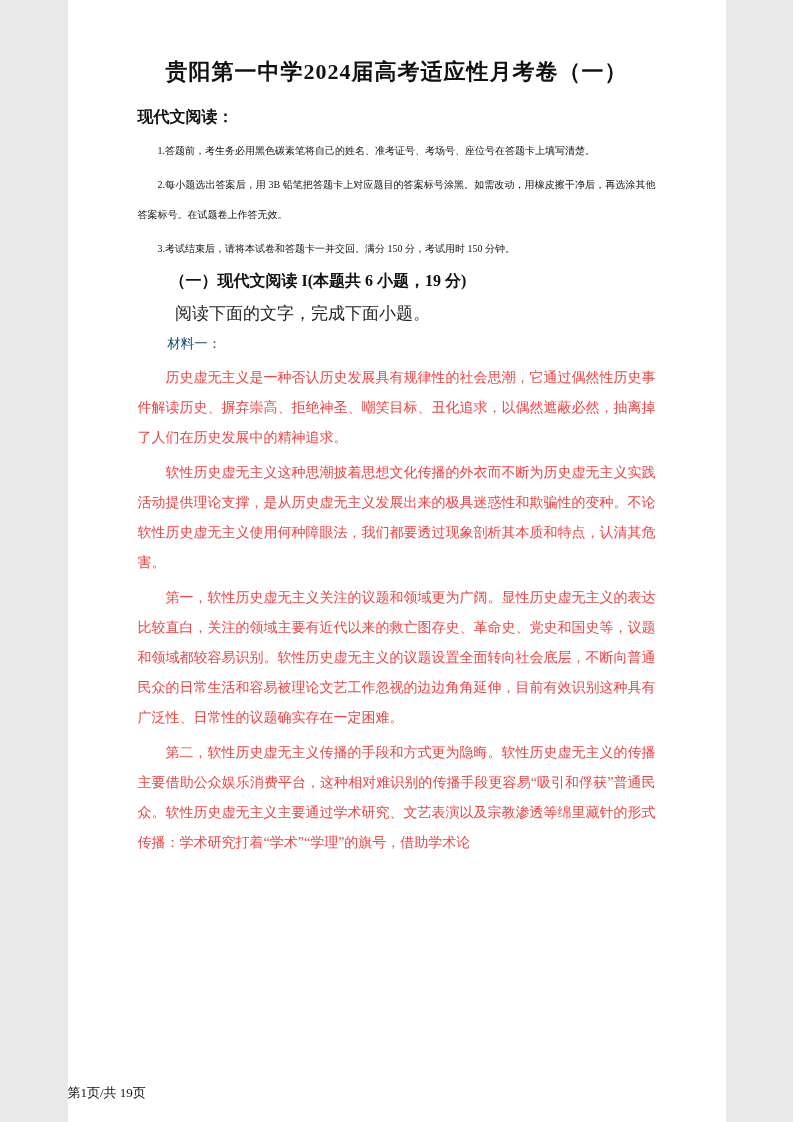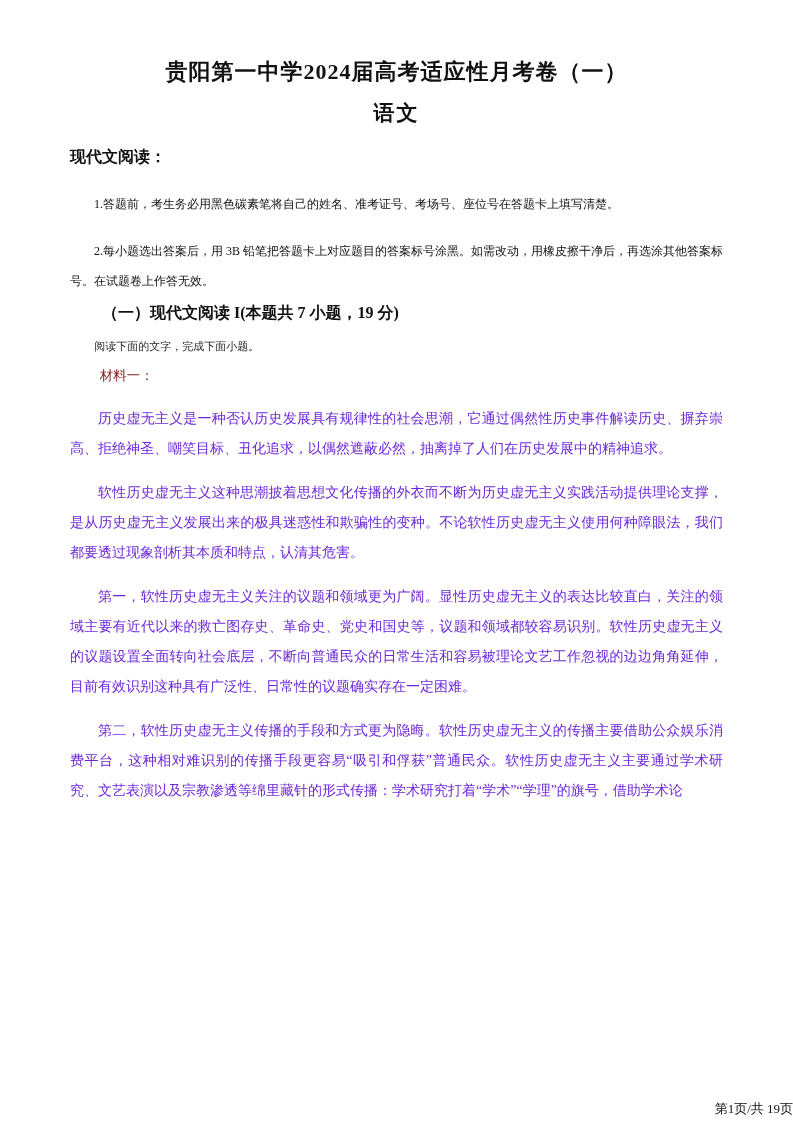--- a/index.html
+++ b/index.html
@@ -1,18 +1,18 @@
 <!DOCTYPE html>
 <html><head>
 <meta charset="utf-8">
 <style>
   * { margin: 0; padding: 0; box-sizing: border-box; }
   html, body { background: #e9e9e9; }
   .page {
-    width: 793px;
+    width: 658px;
     height: 1122px;
     margin: 0 auto;
     background: #ffffff;
     color: #111111;
     font-family: "Liberation Serif", "DejaVu Serif", serif;
     padding: 56px 70px 40px 70px;
     position: relative;
     overflow: hidden;
   }
   .title {
@@ -30,87 +30,87 @@
     margin-top: 10px;
     letter-spacing: 2px;
   }
   .notice-heading {
     font-size: 16px;
     font-weight: bold;
     line-height: 30px;
     margin-top: 14px;
   }
   .notice-item {
-    font-size: 12px;
+    font-size: 10px;
     line-height: 30px;
     text-indent: 2em;
     text-align: justify;
-    margin-top: 17px;
+    margin-top: 4px;
   }
   .section-heading {
     font-size: 16px;
     font-weight: bold;
     line-height: 30px;
     margin-top: 4px;
   }
   .subsection-heading {
     font-size: 16px;
     font-weight: bold;
     line-height: 30px;
     text-indent: 2em;
     margin-top: 2px;
   }
   .instruction {
-    font-size: 11px;
+    font-size: 17px;
     line-height: 28px;
     text-indent: 2.2em;
     color: #222222;
     margin-top: 4px;
   }
   .material-label {
     font-size: 13.5px;
     line-height: 28px;
     text-indent: 2.2em;
-    color: #7f1d1d;
+    color: #0c4a6e;
     margin-top: 2px;
   }
   .body-para {
     font-size: 14px;
     line-height: 30px;
     text-indent: 2em;
     text-align: justify;
-    color: #6d28d9;
-    margin-top: 14px;
+    color: #ef4444;
+    margin-top: 5px;
     font-family: Liberation Serif, serif;
   }
   .footer {
     position: absolute;
-    bottom: 4px;
+    bottom: 20px;
     left: 0;
     right: 0;
-    text-align: right;
+    text-align: left;
     font-size: 13px;
     color: #111111;
   }
 </style>
 </head>
 <body>
 
 <div class="page">
 
   <h1 class="title">贵阳第一中学2024届高考适应性月考卷（一）</h1>
-  <h2 class="subtitle">语文</h2>
 
   <div>
     <p class="notice-heading">现代文阅读：</p>
     <p class="notice-item">1.答题前，考生务必用黑色碳素笔将自己的姓名、准考证号、考场号、座位号在答题卡上填写清楚。</p>
     <p class="notice-item">2.每小题选出答案后，用 3B 铅笔把答题卡上对应题目的答案标号涂黑。如需改动，用橡皮擦干净后，再选涂其他答案标号。在试题卷上作答无效。</p>
+    <p class="notice-item">3.考试结束后，请将本试卷和答题卡一并交回。满分 150 分，考试用时 150 分钟。</p>
   </div>
 
-  <p class="subsection-heading">（一）现代文阅读 I(本题共 7 小题，19 分)</p>
+  <p class="subsection-heading">（一）现代文阅读 I(本题共 6 小题，19 分)</p>
 
   <div>
     <p class="instruction">阅读下面的文字，完成下面小题。</p>
     <p class="material-label">材料一：</p>
     <p class="body-para">历史虚无主义是一种否认历史发展具有规律性的社会思潮，它通过偶然性历史事件解读历史、摒弃崇高、拒绝神圣、嘲笑目标、丑化追求，以偶然遮蔽必然，抽离掉了人们在历史发展中的精神追求。</p>
     <p class="body-para">软性历史虚无主义这种思潮披着思想文化传播的外衣而不断为历史虚无主义实践活动提供理论支撑，是从历史虚无主义发展出来的极具迷惑性和欺骗性的变种。不论软性历史虚无主义使用何种障眼法，我们都要透过现象剖析其本质和特点，认清其危害。</p>
     <p class="body-para">第一，软性历史虚无主义关注的议题和领域更为广阔。显性历史虚无主义的表达比较直白，关注的领域主要有近代以来的救亡图存史、革命史、党史和国史等，议题和领域都较容易识别。软性历史虚无主义的议题设置全面转向社会底层，不断向普通民众的日常生活和容易被理论文艺工作忽视的边边角角延伸，目前有效识别这种具有广泛性、日常性的议题确实存在一定困难。</p>
     <p class="body-para">第二，软性历史虚无主义传播的手段和方式更为隐晦。软性历史虚无主义的传播主要借助公众娱乐消费平台，这种相对难识别的传播手段更容易“吸引和俘获”普通民众。软性历史虚无主义主要通过学术研究、文艺表演以及宗教渗透等绵里藏针的形式传播：学术研究打着“学术”“学理”的旗号，借助学术论</p>
   </div>
 

